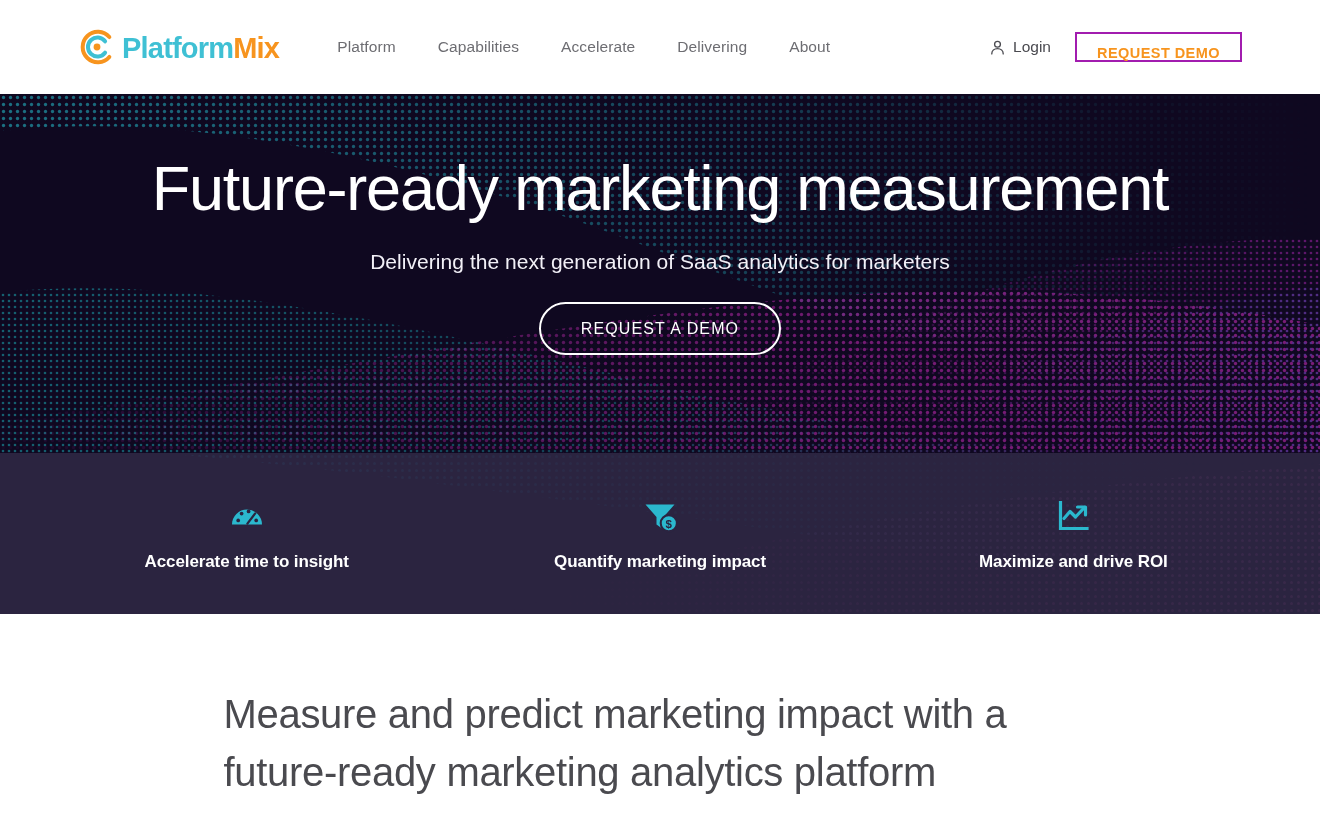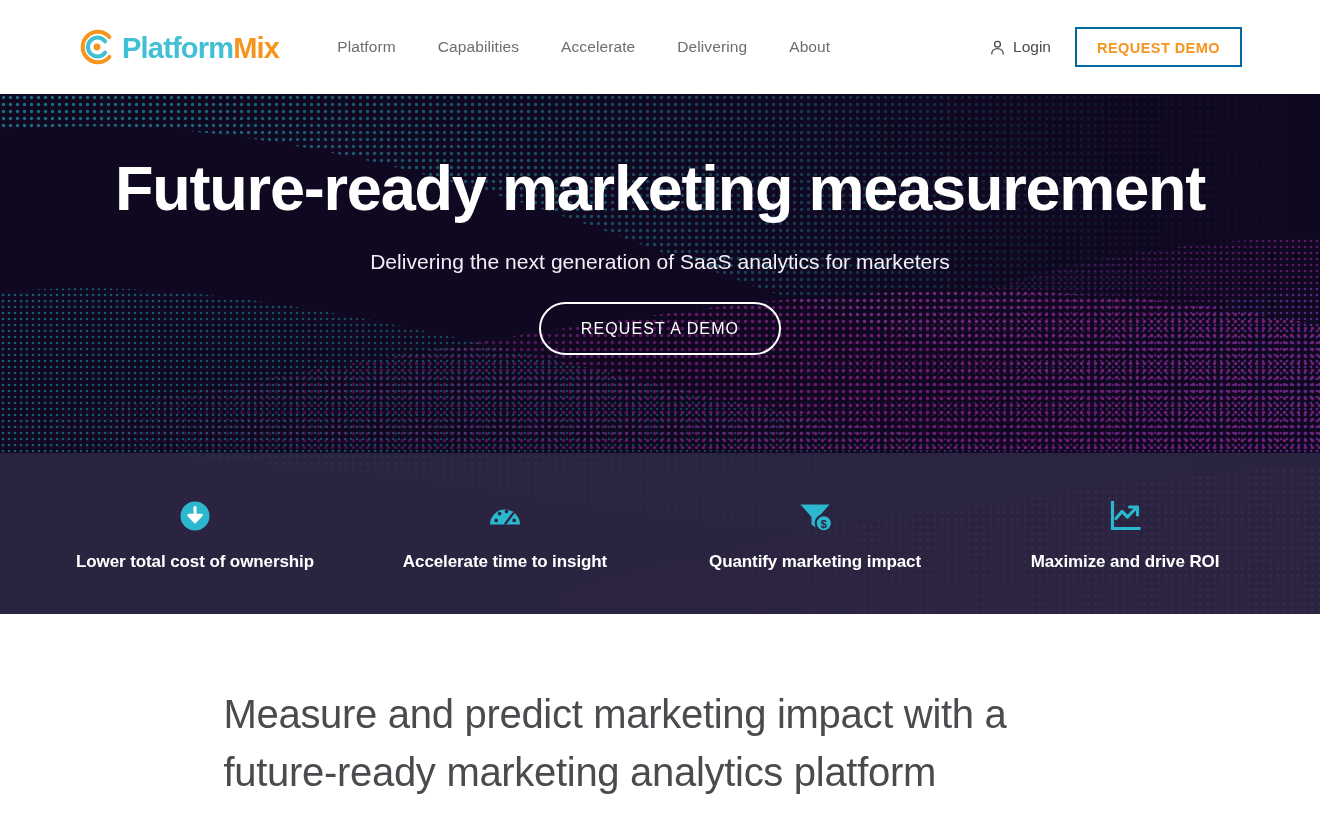--- a/index.html
+++ b/index.html
@@ -74,28 +74,28 @@
     align-items: center;
     gap: 7px;
     font-size: 15.5px;
     color: #4a4a50;
     text-decoration: none;
     cursor: pointer;
     white-space: nowrap;
   }
   .login-icon { width: 17px; height: 17px; display: block; }
   .btn-demo-header {
-    border: 2px solid #0369a1;
+    border: 2px solid #a21caf;
     background: transparent;
     color: #F7941E;
     font-family: inherit;
     font-size: 14.5px;
     font-weight: 700;
     letter-spacing: 0.45px;
-    padding: 12px 20px 9px;
+    padding: 12px 20px 0;
     cursor: pointer;
     white-space: nowrap;
     line-height: 1;
   }
 
   
   .hero {
     position: relative;
     height: 359px;
     background: #0f0820;
@@ -115,21 +115,21 @@
     display: flex;
     flex-direction: column;
     align-items: center;
     justify-content: flex-start;
     padding-top: 60px;
     text-align: center;
   }
   .hero-title {
     color: #ffffff;
     font-size: 63px;
-    font-weight: 700;
+    font-weight: 400;
     line-height: 1.08;
     letter-spacing: -1.2px;
     white-space: nowrap;
   }
   .hero-sub {
     color: #f2f0f7;
     font-size: 21px;
     font-weight: 400;
     margin-top: 28px;
     letter-spacing: 0.05px;
@@ -348,27 +348,20 @@
         <path d="M500,161 C700,95 950,40 1340,10 L1340,161 Z" fill="url(#bandFadeR)"></path>
       </mask>
     </defs>
     <rect width="1320" height="161" fill="#2b2440"></rect>
     <rect width="1320" height="161" fill="url(#bandDotsTeal)" mask="url(#bm1)" opacity="0.7"></rect>
     <rect width="1320" height="161" fill="url(#bandDotsPurple)" mask="url(#bm2)" opacity="0.7"></rect>
   </svg>
 
   <div class="feature-row">
 
-    <div class="feature-item">
-      <svg class="feature-icon" viewBox="0 0 40 40">
-        <circle cx="20" cy="20" r="14.5" fill="#2BB8CE"></circle>
-        <path d="M20 11.5 L20 23.5 M13.8 19.2 L20 25.8 L26.2 19.2 Z" fill="#fff" stroke="#fff" stroke-width="3.1" stroke-linejoin="round" stroke-linecap="round"></path>
-      </svg>
-      <span class="feature-label">Lower total cost of ownership</span>
-    </div>
 
     <div class="feature-item">
       <svg class="feature-icon" viewBox="0 0 40 40">
         <path d="M5 28.5 A15 15 0 0 1 35 28.5 Z" fill="#2BB8CE"></path>
         <circle cx="11.2" cy="24.4" r="1.85" fill="#2b2440"></circle>
         <circle cx="14.6" cy="17.6" r="1.85" fill="#2b2440"></circle>
         <circle cx="21.6" cy="15.4" r="1.85" fill="#2b2440"></circle>
         <circle cx="29.2" cy="24.4" r="1.85" fill="#2b2440"></circle>
         <path d="M20.4 27.6 L28.2 17.4" stroke="#2b2440" stroke-width="2.3" stroke-linecap="round"></path>
       </svg>

